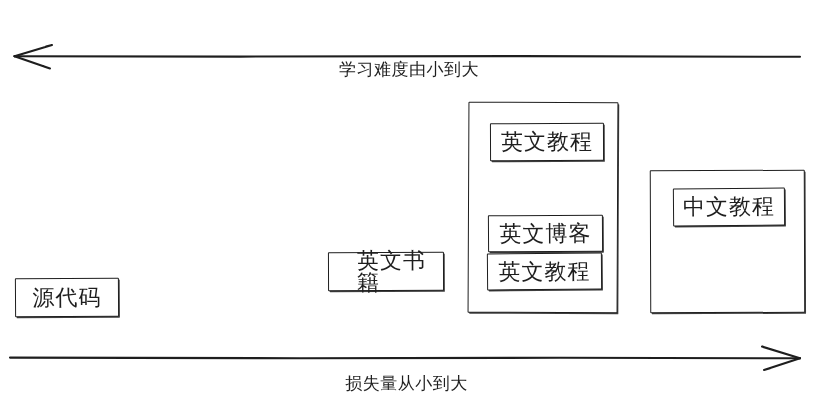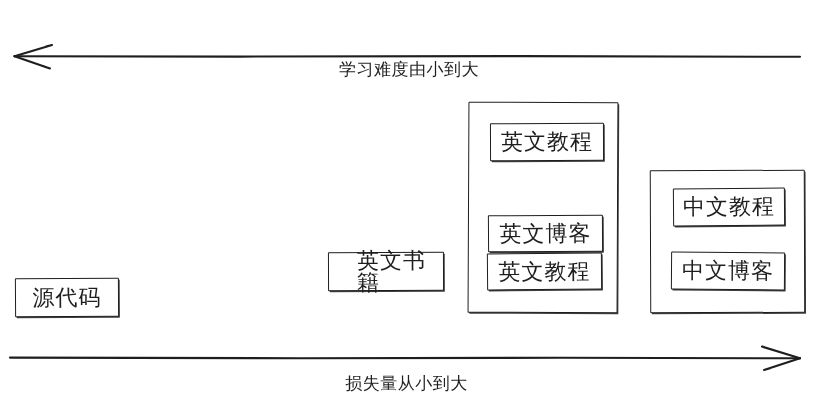--- a/index.html
+++ b/index.html
@@ -112,23 +112,20 @@
   <div class="node sketch r5" style="left:487px; top:253px; width:115px; height:37px;">
     <span class="node-label">英文教程</span>
   </div>
 
   <div class="group-box sketch r3" style="left:650px; top:170px; width:155px; height:143px;"></div>
 
   <div class="node sketch r5" style="left:673px; top:188px; width:112px; height:38px;">
     <span class="node-label">中文教程</span>
   </div>
 
-  <div class="node sketch r2" style="left:671px; top:252px; width:114px; height:38px;">
-    <span class="node-label">中文博客</span>
-  </div>
 
   <svg class="axis-svg" id="axis-bottom-svg" viewBox="0 0 813 44">
     <g fill="none" stroke="#1e1e1e" stroke-width="2.1" stroke-linecap="round" stroke-linejoin="round">
       <path d="M10 19.6 L300 20.2 L560 19.8 L800 20.3"></path>
       <path d="M800 20.3 L762 8.6 L768 10.4"></path>
       <path d="M800 20.3 L764 32.0 L770 30.2"></path>
     </g>
   </svg>
 
   <div class="axis-label" id="label-bottom">损失量从小到大</div>

